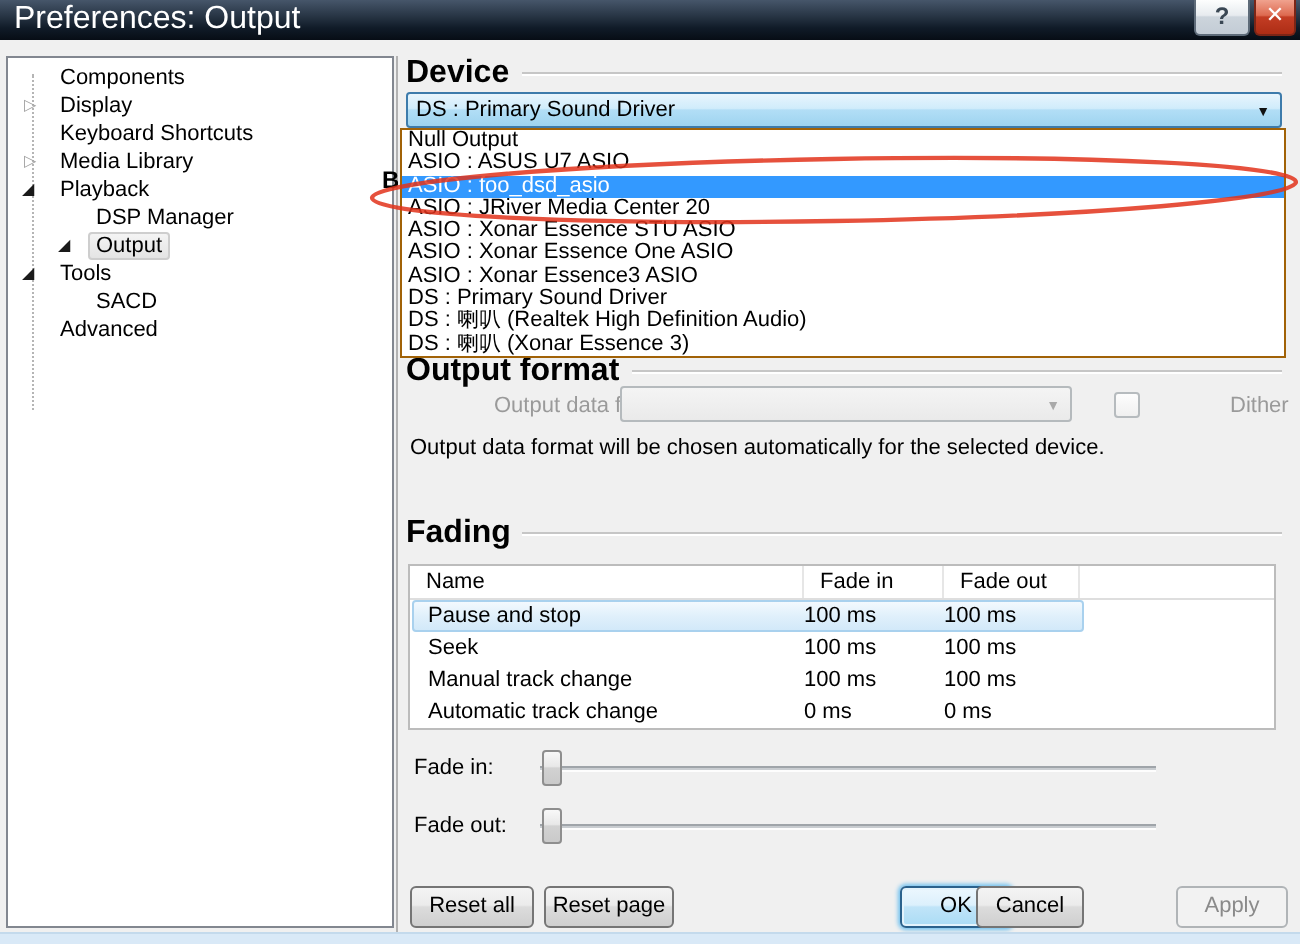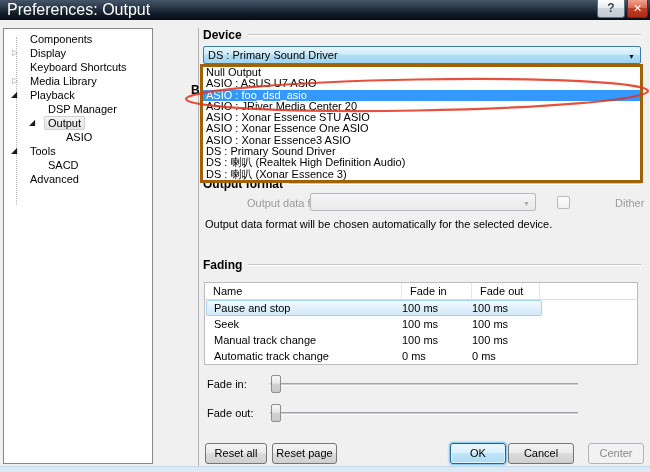--- a/index.html
+++ b/index.html
@@ -12,51 +12,51 @@
     background:linear-gradient(180deg,#46566a 0%,#243140 45%,#101b28 70%,#070d15 100%); }
   .title-text { position:absolute; left:7px; top:0; line-height:20px; color:#fff; font-size:16px; }
   .cap-btn { position:absolute; top:0; height:18px; border:1px solid #5e6b79; border-top:none;
     border-radius:0 0 3px 3px; text-align:center; line-height:17px; font-weight:bold; cursor:pointer; }
   .help-btn { left:597px; width:28px; background:linear-gradient(180deg,#fdfefe 0%,#e7ebef 45%,#ccd4dc 50%,#c3ccd5 100%);
     color:#3a4754; font-size:12px; }
   .close-btn { left:627px; width:21px; background:linear-gradient(180deg,#f0a28e 0%,#dd6a50 45%,#c33d24 50%,#ad2d15 100%);
     color:#fff; border-color:#7c2516; font-size:11px; }
 
   
-  .tree { position:absolute; left:3px; top:28px; width:150px; height:436px; background:#fff;
+  .tree { position:absolute; left:3px; top:28px; width:194px; height:436px; background:#fff;
     border:1px solid #828790; padding-top:3px; overflow:hidden; }
   .tree-item { position:relative; height:14px; display:flex; align-items:center; cursor:default; }
   .tree-item .tlabel { white-space:nowrap; }
   .d0 { padding-left:26px; } .d1 { padding-left:44px; } .d2 { padding-left:62px; }
   .exp { position:absolute; font-size:8px; line-height:8px; }
   .exp.collapsed { left:8px; color:#a0a0a0; }
   .exp.expanded { left:7px; color:#1a1a1a; }
   .exp.child { left:25px; }
   .sel-label { background:linear-gradient(180deg,#f4f4f4,#e4e4e4); border:1px solid #cecece;
     border-radius:2px; padding:0 3px; margin-left:-4px; }
   .guide-v { position:absolute; width:0; border-left:1px dotted #b5b5b5; }
 
   
   .page-sep { position:absolute; left:198px; top:28px; width:1px; height:438px; background:#b2b2b2; }
 
   
   .section { position:absolute; left:203px; width:438px; display:flex; align-items:center; gap:6px; }
-  .section b { font-size:12px; white-space:nowrap;text-align:center; }
+  .section b { font-size:16px; white-space:nowrap;text-align:center; }
   .section .rule { flex:1; height:2px; border-top:1px solid #c6c6c6; border-bottom:1px solid #ffffff; }
 
   
   .combo { position:absolute; left:203px; top:46px; width:438px; height:18px;
     border:1px solid #3d7bab; border-radius:2px;
     background:linear-gradient(180deg,#e8f5fd 0%,#d0ecfb 45%,#b2def6 50%,#9ed4f0 100%);
     display:flex; align-items:center; padding-left:4px; cursor:pointer; }
   .combo .arrow { position:absolute; right:5px; top:6px; font-size:7px; color:#111; }
 
   
   .popup { position:absolute; left:200px; top:64px; width:443px; background:#fff;
-    border:3px solid #a16207; z-index:10; }
+    border:1px solid #a16207; z-index:10; }
   .popup .item { height:11.3px; line-height:11.4px; padding-left:3px; white-space:nowrap;
     overflow:hidden; cursor:pointer; }
   .popup .item.sel { background:#3399ff; color:#fff; }
 
   
   .hidden-letter { position:absolute; left:191px; top:83px; width:8px; height:13px; overflow:hidden;
     font-weight:bold; font-size:12px; z-index:5; }
 
   
   .dis-label { color:#9a9a9a;margin-left:40px; }
@@ -134,23 +134,20 @@
       <span class="exp expanded">◢</span>
       <span class="tlabel">Playback</span>
       </div>
     <div class="tree-item d1">
       <span class="tlabel">DSP Manager</span>
       </div>
     <div class="tree-item d1">
       <span class="exp expanded child">◢</span>
       <span class="tlabel sel-label">Output</span>
       </div>
-    <div class="tree-item d2">
-      <span class="tlabel">ASIO</span>
-      </div>
     <div class="tree-item d0">
       <span class="exp expanded">◢</span>
       <span class="tlabel">Tools</span>
       </div>
     <div class="tree-item d1">
       <span class="tlabel">SACD</span>
       </div>
     <div class="tree-item d0">
       <span class="tlabel">Advanced</span>
       </div>
@@ -238,17 +235,17 @@
   <div class="slider-track" style="left:270px; top:383px;"></div>
   <div class="slider-thumb" style="left:271px; top:375px;"></div>
 
   <span style="position:absolute; left:207px; top:407px;">Fade out:</span>
   <div class="slider-track" style="left:270px; top:412px;"></div>
   <div class="slider-thumb" style="left:271px; top:404px;"></div>
 
   <div class="btn" style="left:205px; width:62px;">Reset all</div>
   <div class="btn" style="left:272px; width:65px;">Reset page</div>
   <div class="btn focused" style="left:450px; width:56px;">OK</div>
-  <div class="btn" style="left:488px; width:66px;margin-left:20px;">Cancel</div>
-  <div class="btn disabled" style="left:588px; width:56px;">Center</div>
+  <div class="btn" style="left:488px; width:54px;">Cancel</div>
+  <div class="btn disabled" style="left:588px; width:56px;">Apply</div>
 
   <div class="bottom-strip"></div>
 </div>
 
 </body></html>

